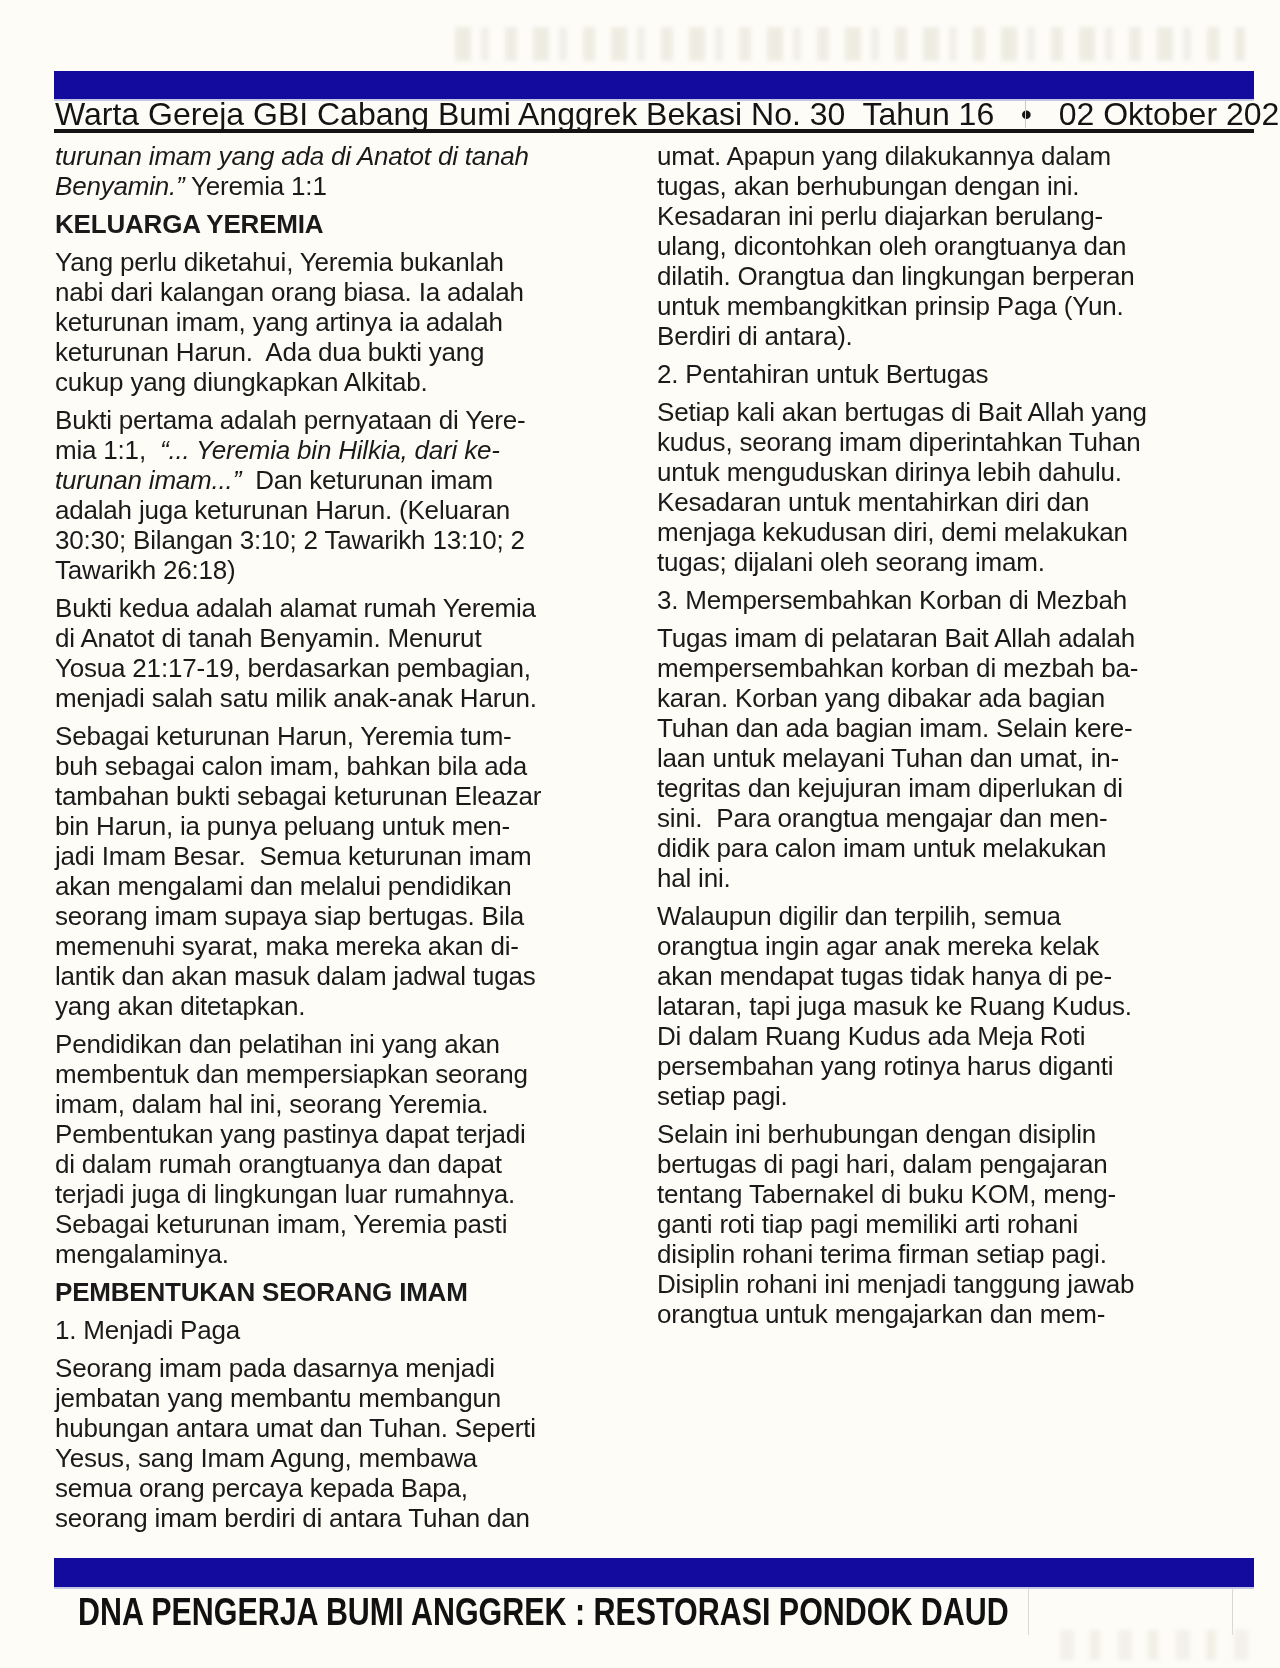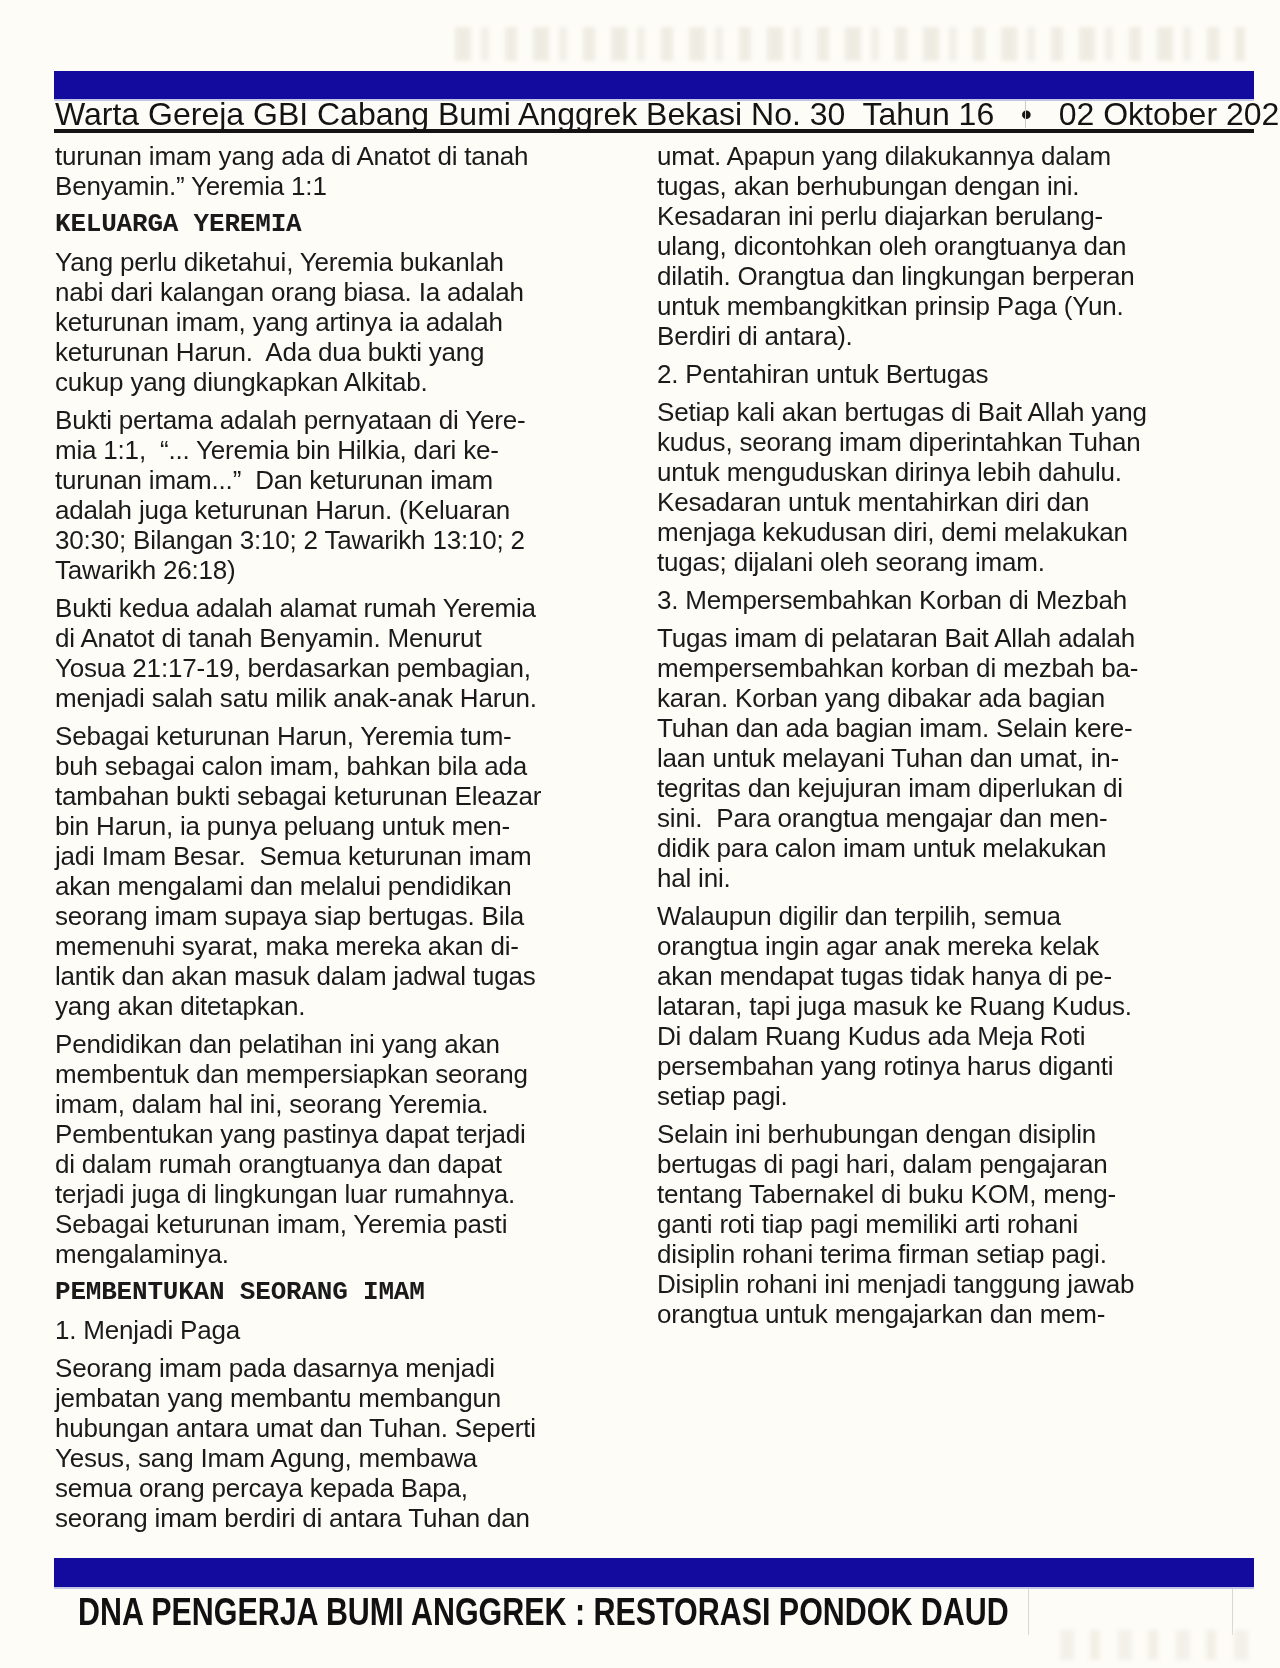--- a/index.html
+++ b/index.html
@@ -42,23 +42,23 @@
   }
   .columns {
     position:absolute; left:55px; top:141px; width:1182px;
     display:flex; gap:22px;
   }
   .col { width:580px; }
   .col p {
     margin:0 0 8px 0; font-size:26px; line-height:30px;
     white-space:pre; letter-spacing:-0.2px;
   }
-  .col p.h { font-weight:bold; margin-top:2px;font-family:Liberation Mono, monospace; }
+  .col p.h { font-weight:bold; margin-top:2px; }
   .seg-b { font-weight:normal; }
-  .seg-i { }
+  .seg-i { font-style:italic; }
   .footer-bar {
     position:absolute; left:54px; top:1558px; width:1200px; height:29px;
     background:#130b9e; border-bottom:2px solid #c3c6e4;
   }
   .footer-banner {
     position:absolute; left:78px; top:1592px; font-size:39px; line-height:40px;
     font-weight:bold; color:#111;
     transform:scaleX(0.78); transform-origin:left center; white-space:pre;
   }
   .fdiv { position:absolute; top:1589px; width:1px; height:46px; background:#d8d8d5; }

